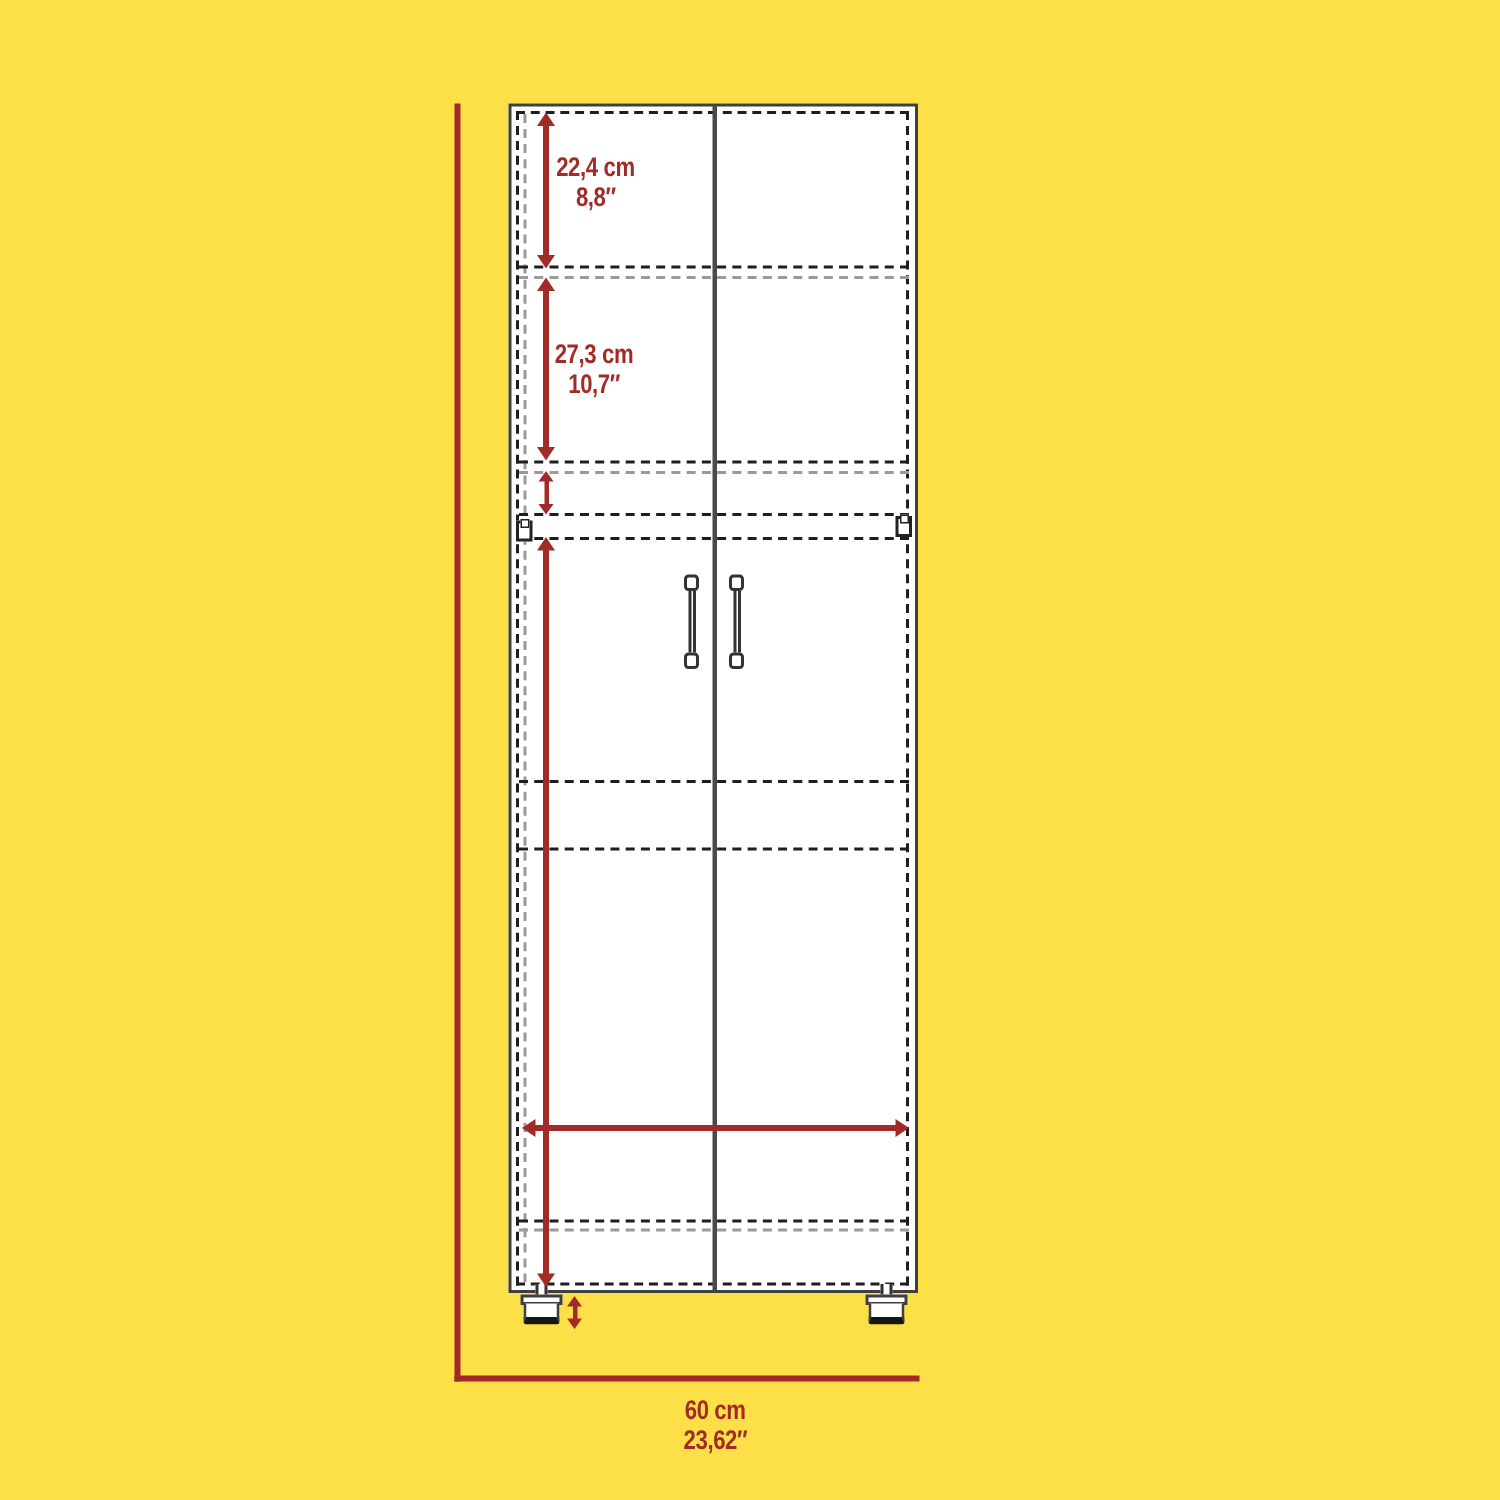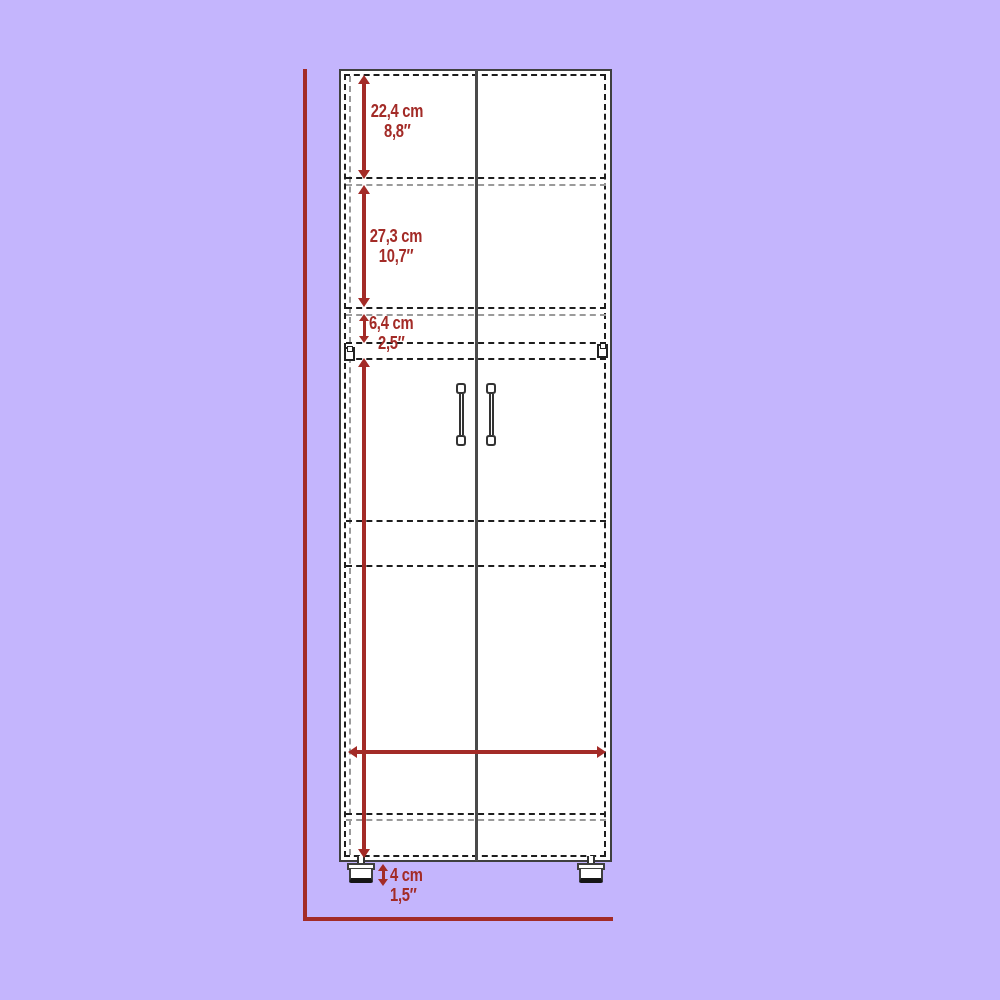--- a/index.html
+++ b/index.html
@@ -3,21 +3,21 @@
 <meta charset="utf-8">
 <style>
   :root{
     --red:#A32B27;
     --line:#3F3F3F;
     --dash:#1e1e1e;
     --faint:#9a9a9a;
   }
   html,body{margin:0;padding:0;background:#fff;}
   .canvas{
-    position:relative;width:1000px;height:1000px;background:#c4b5fd;overflow:hidden;
+    position:relative;width:1000px;height:1000px;background:#fde047;overflow:hidden;
     font-family:"Liberation Sans",sans-serif;
   }
   
   .cab-outline{position:absolute;left:339px;top:69px;width:273px;height:793px;
     border:2px solid var(--line);box-sizing:border-box;background:#fff;}
   .cab-inner-dashed{position:absolute;left:344px;top:74px;width:262px;height:783px;
     border:2px dashed var(--dash);box-sizing:border-box;}
   .panel-dash-faint{position:absolute;left:349px;top:76px;width:0;height:779px;
     border-left:2px dashed var(--faint);}
   .center-line{position:absolute;left:475px;top:70px;width:3px;height:791px;background:#4a4a4a;}
@@ -135,27 +135,23 @@
   <div class="dim-label" style="left:327px;top:101px">
     <div><span class="t">22,4 cm</span></div>
     <div><span class="t">8,8″</span></div>
   </div>
 
   <div class="dim-label" style="left:326px;top:226px">
     <div><span class="t">27,3 cm</span></div>
     <div><span class="t">10,7″</span></div>
   </div>
 
-  <div class="dim-label" style="left:321px;top:313px">
-    <div><span class="t">6,4 cm</span></div>
-    <div><span class="t">2,5″</span></div>
-  </div>
 
 
 
 
-  <div class="dim-label left-align" style="left:390px;top:865px;width:100px">
-    <div><span class="t">4 cm</span></div>
-    <div><span class="t">1,5″</span></div>
+
+  <div class="dim-label" style="left:407px;top:930px">
+    <div><span class="t">60 cm</span></div>
+    <div><span class="t">23,62″</span></div>
   </div>
-
 
 </div>
 
 </body></html>

